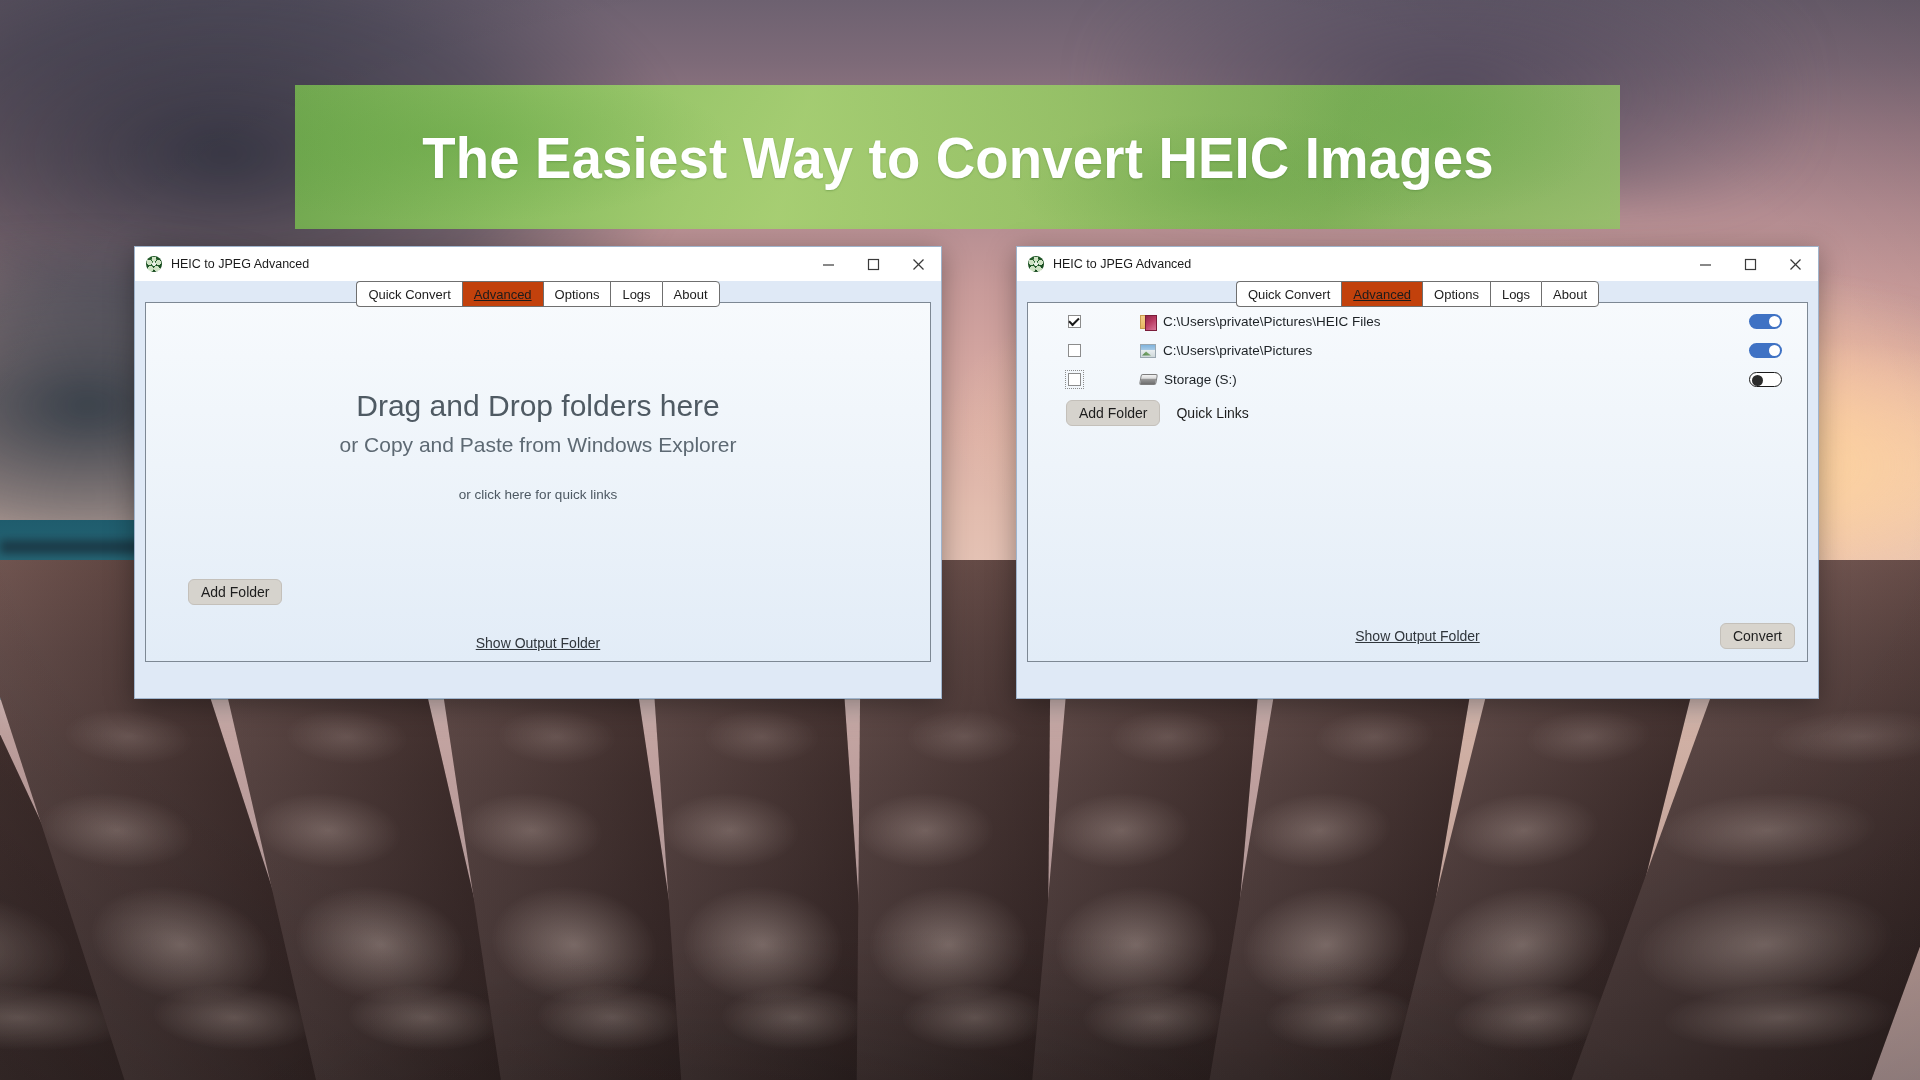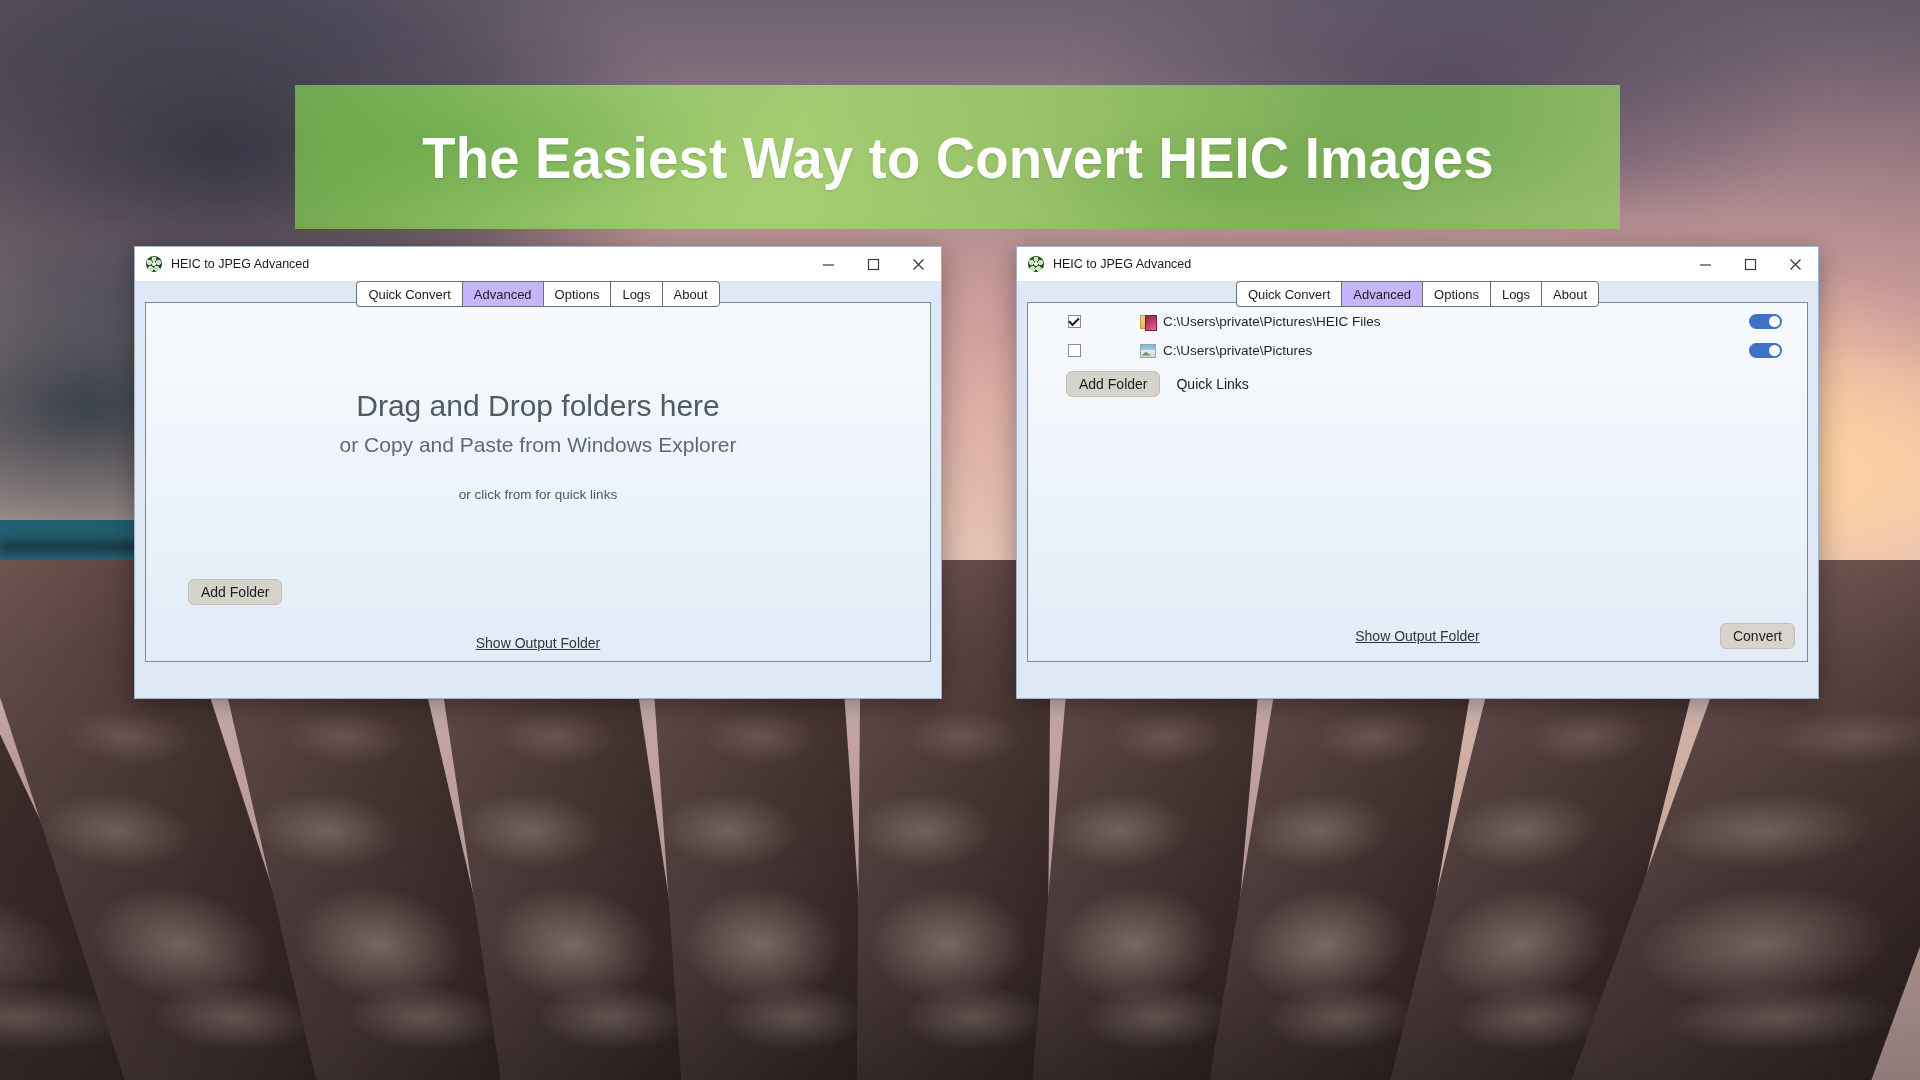--- a/index.html
+++ b/index.html
@@ -170,21 +170,21 @@
     z-index: 4; pointer-events: none;
   }
   .tabstrip .tabs { display: flex; pointer-events: auto; }
   .tab {
     height: 19px; padding: 12px 11px; display: flex; align-items: center;
     font-size: 13px; color: #1c1c1c; background: #ffffff;
     border: 1px solid #6f6f6f; border-right: none; white-space: nowrap;
   }
   .tab:first-child { border-radius: 4px 0 0 4px; }
   .tab:last-child { border-right: 1px solid #6f6f6f; border-radius: 0 4px 4px 0; }
-  .tab.selected { background: #c4b5fd; }
+  .tab.selected { background: #c2410c; text-decoration: underline; }
 
   
   .tabpanel {
     position: absolute; left: 10px; right: 10px; top: 21px; bottom: 36px;
     border: 1px solid #7d8894;
     background: linear-gradient(to bottom, #f7fafd 0%, #eef4fa 45%, #e2ecf7 100%);
   }
 
   
   .dropzone {
@@ -378,21 +378,21 @@
         <div class="tab">Options</div>
         <div class="tab">Logs</div>
         <div class="tab">About</div>
       </div>
     </div>
 
     <div class="tabpanel">
       <div class="dropzone">
         <div class="dz-title">Drag and Drop folders here</div>
         <div class="dz-sub">or Copy and Paste from Windows Explorer</div>
-        <div class="dz-hint">or click from for quick links</div>
+        <div class="dz-hint">or click here for quick links</div>
       </div>
       <button class="btn panel-footer-left" style="left:42px; bottom:56px;">Add Folder</button>
       <div class="panel-footer-mid">
         <span class="linkish">Show Output Folder</span>
       </div>
     </div>
   </div>
 </div>
 
 <div class="app-window" style="left:1016px; top:246px; width:803px; height:453px;">
@@ -459,20 +459,34 @@
             <span class="ficon photo"></span>
             <span>C:\Users\private\Pictures</span>
           </div>
           <div class="cell-sub">
             <div class="toggle">
                 <span class="knob"></span>
               </div>
           </div>
         </div>
 
+        <div class="folder-row">
+          <div class="cell-check">
+            <div class="cb focused"></div>
+          </div>
+          <div class="cell-path">
+            <span class="ficon drive"></span>
+            <span>Storage (S:)</span>
+          </div>
+          <div class="cell-sub">
+            <div class="toggle off">
+                <span class="knob"></span>
+              </div>
+          </div>
+        </div>
 
       </div>
 
       <div style="display:flex; align-items:center; gap:16px; padding:6px 0 0 38px;">
         <button class="btn">Add Folder</button>
         <span style="font-size:14px; color:#1d1d1d;">Quick Links</span>
       </div>
 
       <div class="panel-footer-mid" style="bottom:16px;">
         <span class="linkish">Show Output Folder</span>

